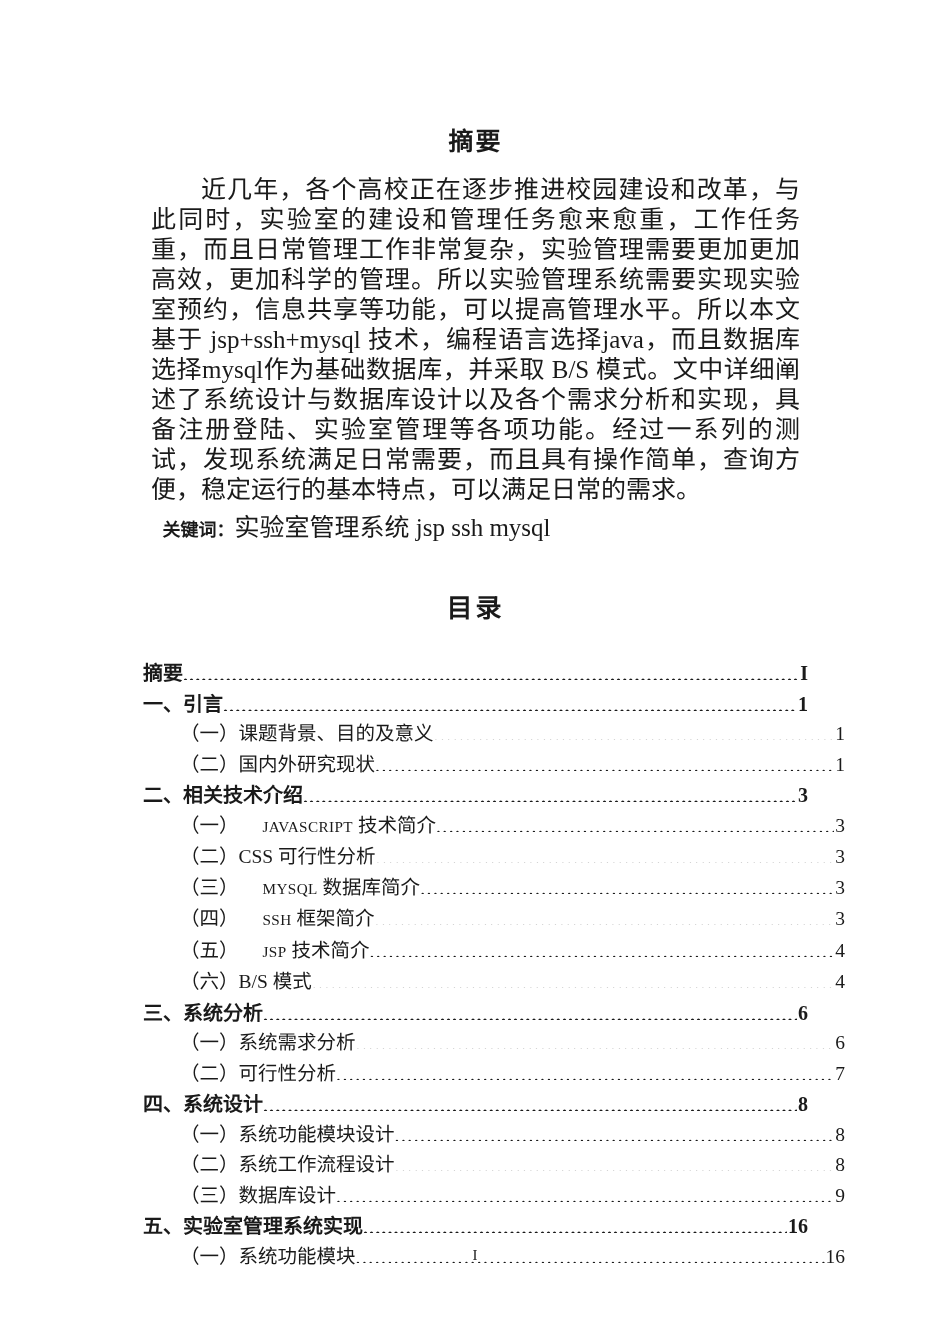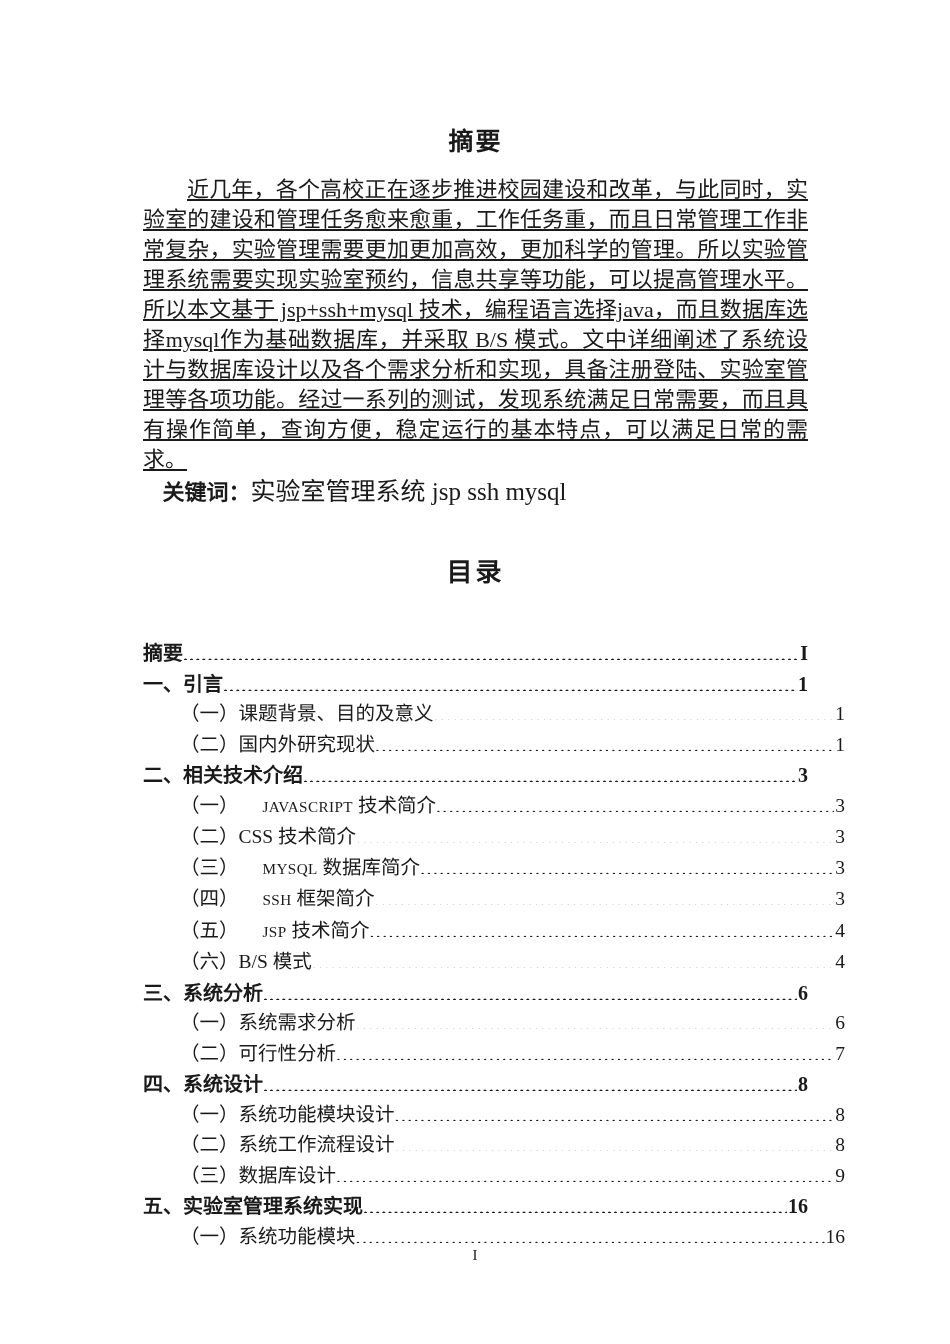--- a/index.html
+++ b/index.html
@@ -41,57 +41,56 @@
   .section-heading {
     text-align: center;
     font-family: "DejaVu Sans", "Liberation Sans", sans-serif;
     font-weight: bold;
     font-size: 25px;
     letter-spacing: 2px;
     line-height: 1.2;
     margin: 0 0 18px 0;
   }
   .abstract-body {
-    font-size: 22px;
+    font-size: 25px;
     line-height: 30px;
     text-align: justify;
     text-justify: inter-ideograph;
     text-indent: 2em;
-    margin: 0;
+    margin: 8px;
     word-break: break-word;
-    text-decoration: underline;
   }
   .keywords-line {
     font-size: 19.5px;
     line-height: 30px;
     margin: 2px 0 0 0;
     text-indent: 1em;
   }
   .keywords-label {
     font-family: "DejaVu Sans", "Liberation Sans", sans-serif;
     font-weight: bold;
-    font-size: 22px;
+    font-size: 18px;
   }
   .keywords-value {
     font-family: "Liberation Serif", serif;
     font-size: 25px;
   }
 
   
   .toc-section {
     padding-top: 48px;
   }
   .toc-heading {
     text-align: center;
     font-family: Liberation Sans, sans-serif;
     font-weight: bold;
     font-size: 26px;
     letter-spacing: 3px;
     line-height: 1.2;
-    margin: 0 0 50px 0;
+    margin: 0 0 34px 0;
   }
 
   .toc-list {
     margin: 0;
     padding: 0;
     list-style: none;
   }
   .toc-entry {
     display: flex;
     align-items: baseline;
@@ -217,21 +216,21 @@
             <span class="lbl">二、相关技术介绍</span>
             <span class="leader"></span>
             <span class="pg">3</span>
           </li>
           <li class="toc-entry lvl2">
             <span class="lbl">（一）<span class="sc">JAVASCRIPT</span> 技术简介</span>
             <span class="leader"></span>
             <span class="pg">3</span>
           </li>
           <li class="toc-entry lvl2">
-            <span class="lbl">（二）CSS 技术简介</span>
+            <span class="lbl">（二）CSS 可行性分析</span>
             <span class="leader"></span>
             <span class="pg">3</span>
           </li>
           <li class="toc-entry lvl2">
             <span class="lbl">（三）<span class="sc">MYSQL</span> 数据库简介</span>
             <span class="leader"></span>
             <span class="pg">3</span>
           </li>
           <li class="toc-entry lvl2">
             <span class="lbl">（四）<span class="sc">SSH</span> 框架简介</span>

